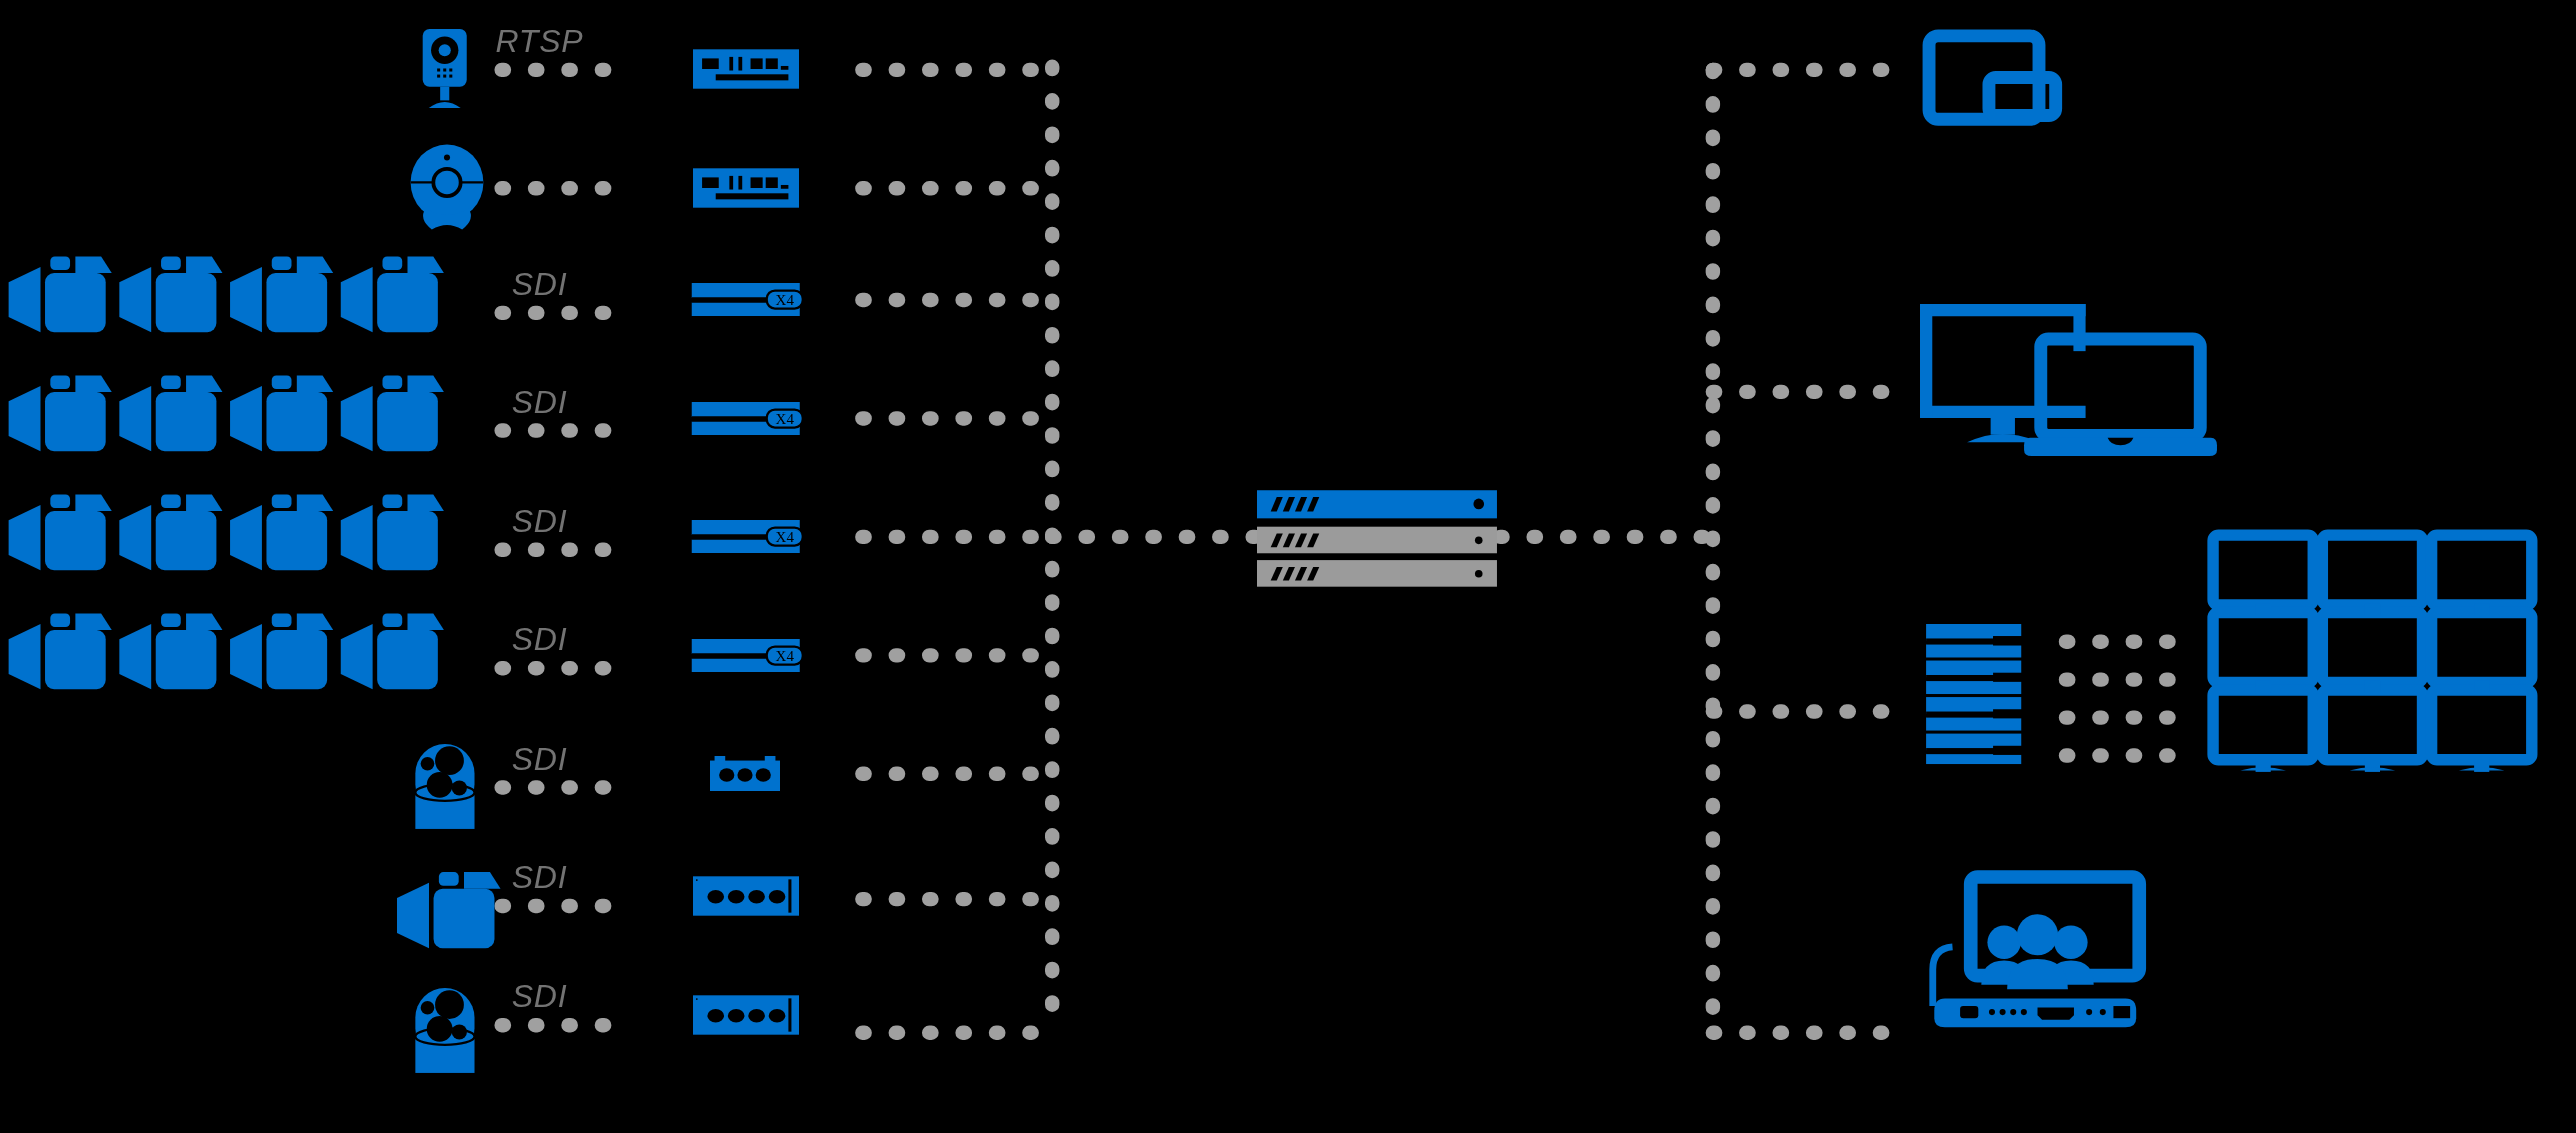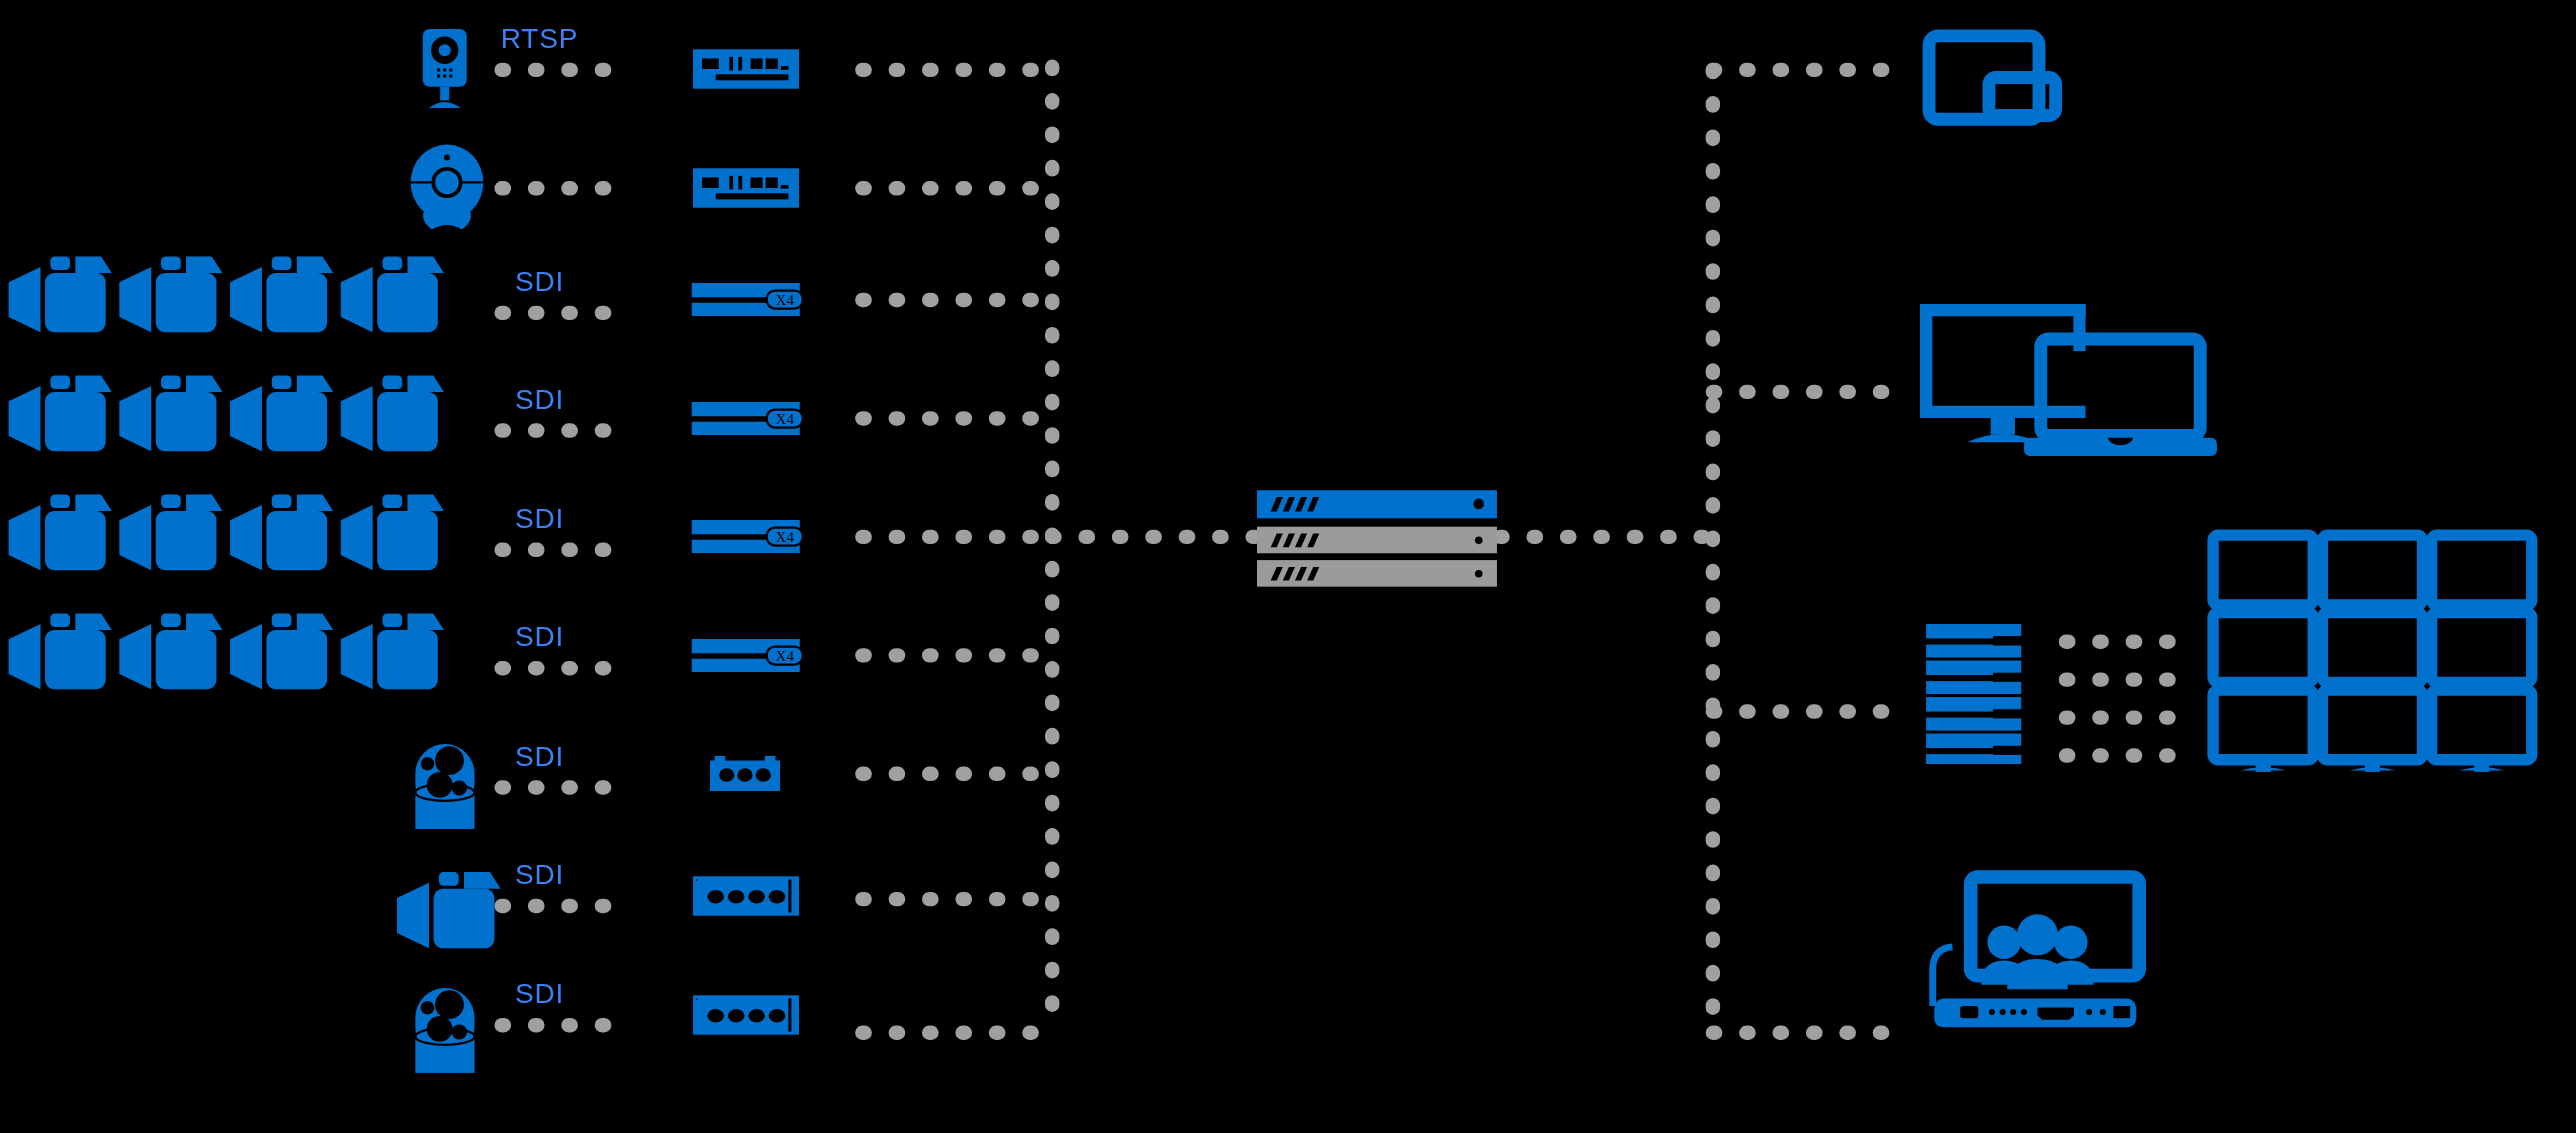--- a/index.html
+++ b/index.html
@@ -4,22 +4,22 @@
 <title>AV over IP Architecture Diagram</title>
 <style>
   html,body{margin:0;padding:0;background:#000;}
   body{
     font-family:"Liberation Sans","DejaVu Sans",sans-serif;
     width:2576px;height:1133px;overflow:hidden;position:relative;
   }
   #stage{position:absolute;left:0;top:0;width:2576px;height:1133px;background:#000;}
   .abs{position:absolute;}
   .lbl{
-    position:absolute;color:#3b82f6;font-size:28px;letter-spacing:0.8px;
-    white-space:nowrap;text-align:center;
+    position:absolute;color:#737373;font-size:32px;letter-spacing:0.8px;
+    white-space:nowrap;text-align:center;font-style:italic;
   }
   svg{display:block;overflow:visible;}
 </style>
 </head>
 <body>
 
 <div id="stage">
 
   <svg class="abs" style="left:0;top:0;" width="2576" height="1133" viewBox="0 0 3391 1492">
     <defs>

